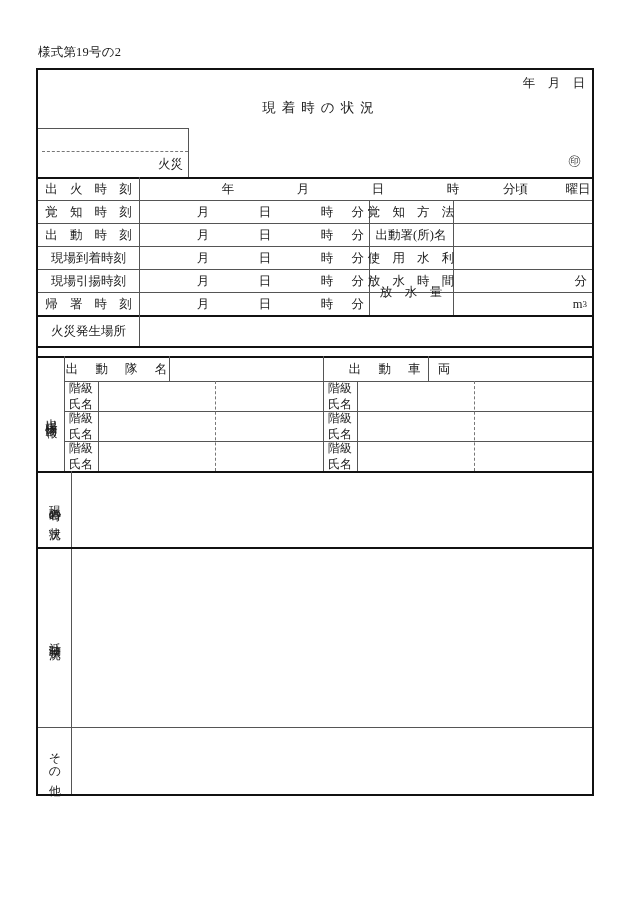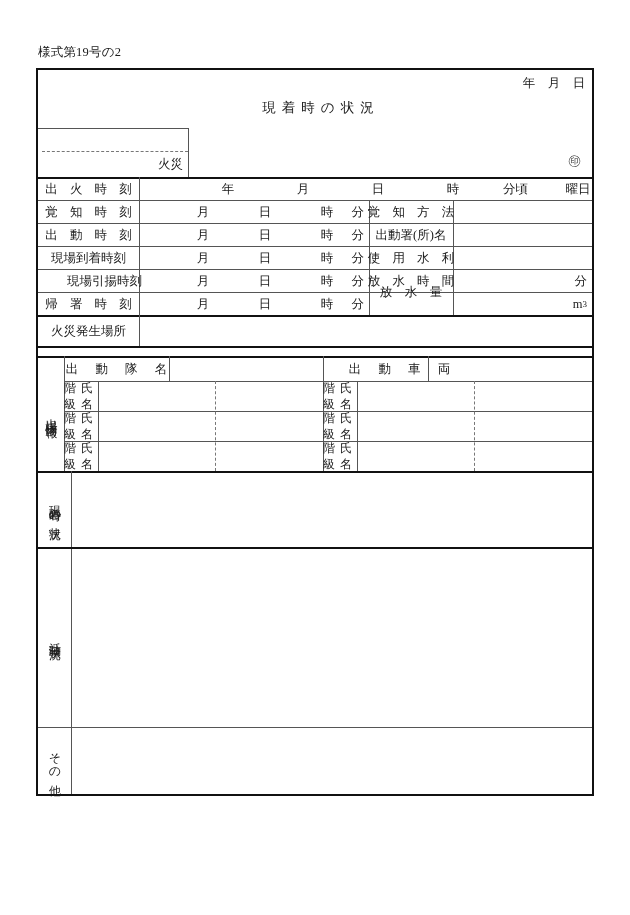--- a/index.html
+++ b/index.html
@@ -88,21 +88,21 @@
     justify-content: center;
     writing-mode: vertical-rl;
     text-orientation: upright;
     font-size: 12px;
     letter-spacing: 2px;
     box-sizing: border-box;
   }
   .stack {
     position: absolute;
     display: flex;
-    flex-direction: row;
+    flex-direction: column;
     align-items: center;
     justify-content: center;
     font-size: 12px;
     line-height: 1.32;
     box-sizing: border-box;
   }
   .seal {
     position: absolute;
     font-size: 13px;
   }
@@ -166,21 +166,21 @@
     <div class="cell c-right" style="left:296px; top:154px; width:35px; height:22px;">分</div>
     <div class="cell c-center" style="left:331px; top:154px; width:84px; height:22px;">出動署(所)名</div>
 
     <div class="cell c-center" style="left:0px; top:177px; width:101px; height:22px;">現場到着時刻</div>
     <div class="cell c-center" style="left:150px; top:177px; width:30px; height:22px;">月</div>
     <div class="cell c-center" style="left:212px; top:177px; width:30px; height:22px;">日</div>
     <div class="cell c-center" style="left:274px; top:177px; width:30px; height:22px;">時</div>
     <div class="cell c-right" style="left:296px; top:177px; width:35px; height:22px;">分</div>
     <div class="cell c-center sp" style="left:331px; top:177px; width:84px; height:22px;">使 用 水 利</div>
 
-    <div class="cell c-center" style="left:16px; top:200px; width:101px; height:22px;">現場引揚時刻</div>
+    <div class="cell c-center" style="left:0px; top:200px; width:101px; height:22px;">現場引揚時刻</div>
     <div class="cell c-center" style="left:150px; top:200px; width:30px; height:22px;">月</div>
     <div class="cell c-center" style="left:212px; top:200px; width:30px; height:22px;">日</div>
     <div class="cell c-center" style="left:274px; top:200px; width:30px; height:22px;">時</div>
     <div class="cell c-right" style="left:296px; top:200px; width:35px; height:22px;">分</div>
     <div class="cell c-center sp" style="left:331px; top:200px; width:84px; height:22px;">放 水 時 間</div>
     <div class="cell c-right" style="left:415px; top:200px; width:139px; height:22px;">分</div>
 
     <div class="cell c-center sp" style="left:0px; top:223px; width:101px; height:22px;">帰 署 時 刻</div>
     <div class="cell c-center" style="left:150px; top:223px; width:30px; height:22px;">月</div>
     <div class="cell c-center" style="left:212px; top:223px; width:30px; height:22px;">日</div>

